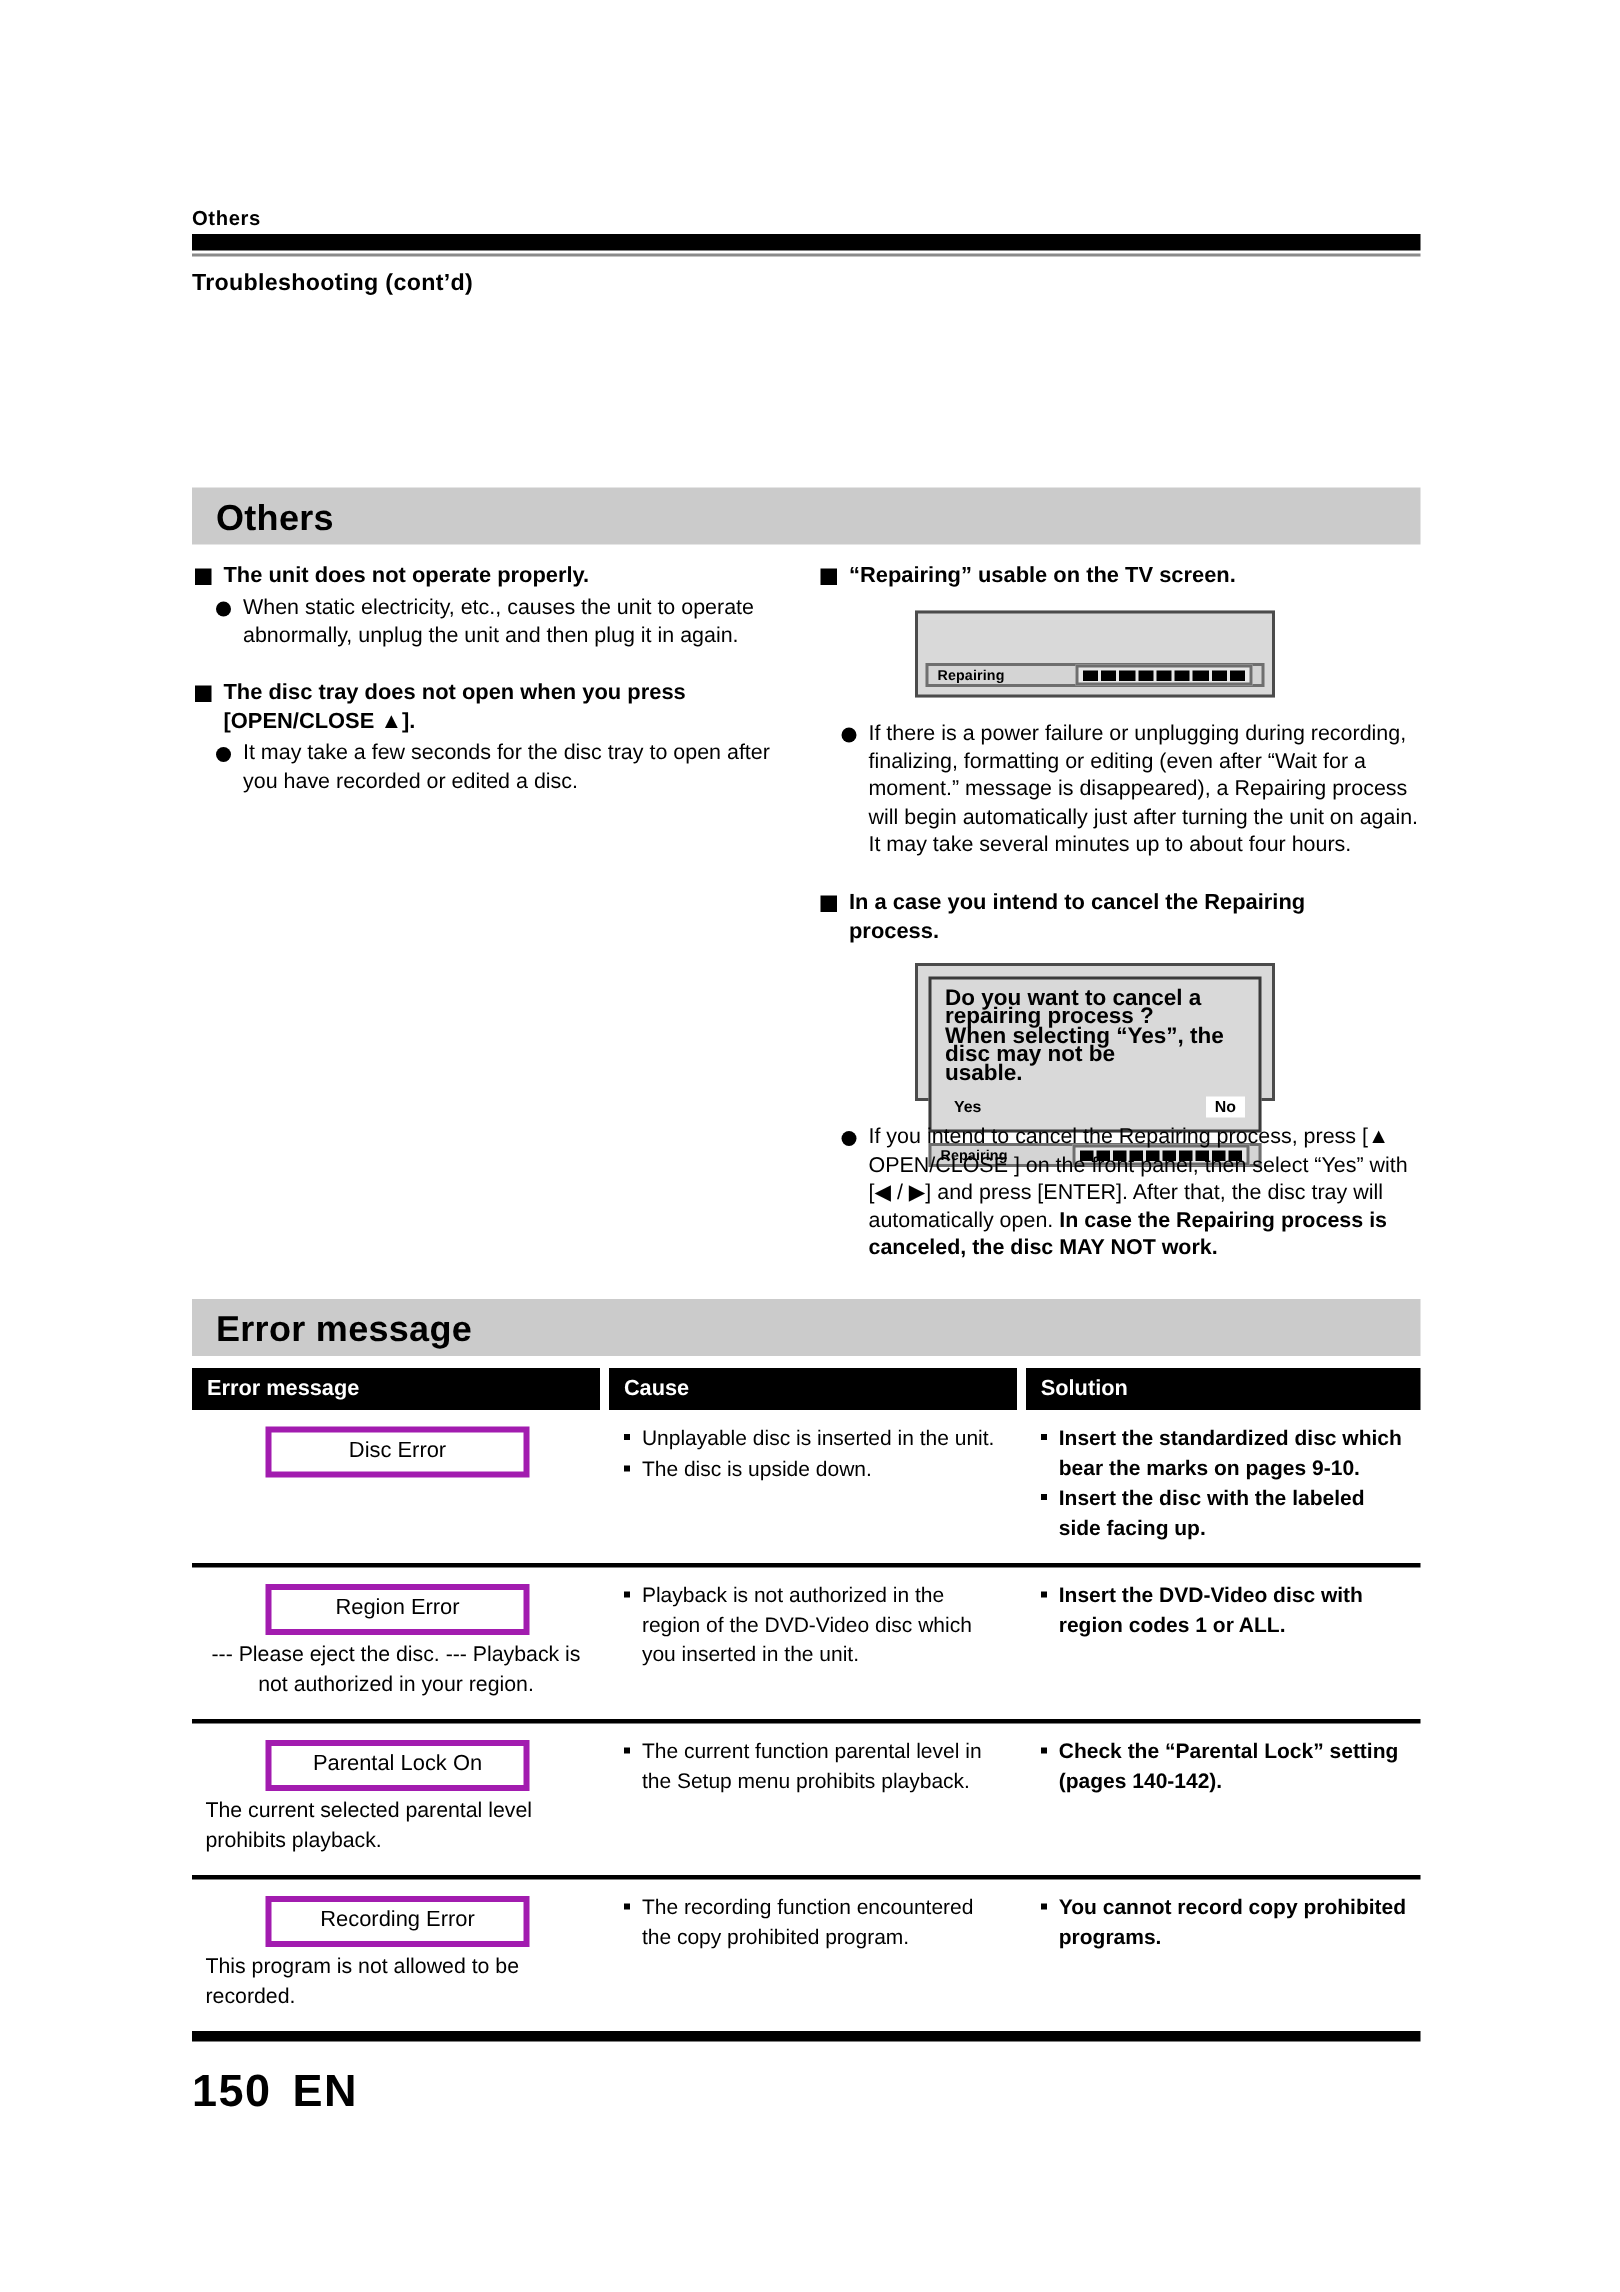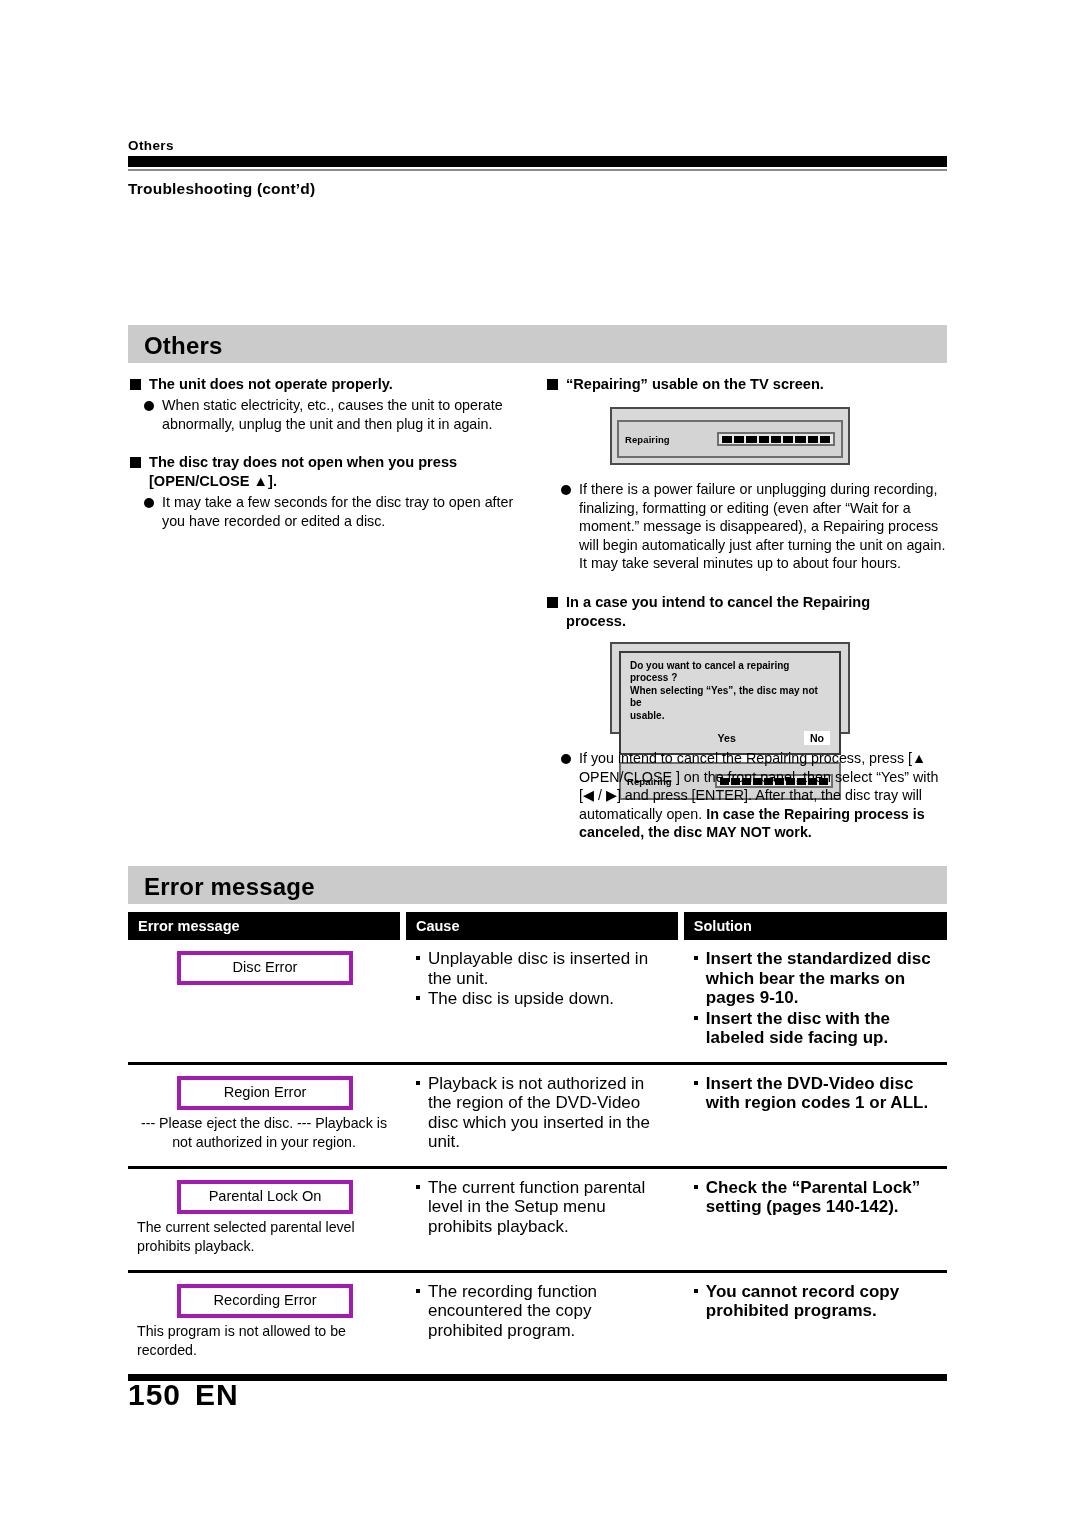--- a/index.html
+++ b/index.html
@@ -121,21 +121,21 @@
   .tv {
     background: #d9d9d9;
     border: 2px solid #4b4b4b;
     box-sizing: border-box;
     position: relative;
   }
   .tv-inner-pad { padding: 5px; }
   .prog-row {
     border: 2px solid #6e6e6e;
     background: #d4d4d4;
-    height: 38px;
+    height: 16px;
     display: flex;
     align-items: center;
     box-sizing: border-box;
     padding: 0 6px;
   }
   .prog-label {
     font-size: 9.5px;
     font-weight: bold;
     letter-spacing: 0.1px;
   }
@@ -157,28 +157,28 @@
     background: #000;
   }
 
   .dialog {
     border: 2px solid #3a3a3a;
     background: #d9d9d9;
     box-sizing: border-box;
     padding: 7px 9px 5px 9px;
   }
   .dialog-line {
-    font-size: 10px;
+    font-size: 15px;
     font-weight: bold;
     line-height: 12.4px;
   }
   .dialog-choices {
     margin-top: 9px;
     display: flex;
-    justify-content: flex-end;
+    justify-content: space-between;
     gap: 62px;
     padding-bottom: 3px;
   }
   .choice {
     font-size: 10.6px;
     font-weight: bold;
     padding: 1px 6px;
   }
   .choice.sel { background: #ffffff; }
 
@@ -229,21 +229,21 @@
   }
   .msg-sub {
     text-align: center;
     font-size: 14.2px;
     line-height: 19.5px;
   }
   .msg-sub.left { text-align: left; }
   .li {
     position: relative;
     padding-left: 13px;
-    font-size: 17px;
+    font-size: 14px;
     line-height: 19.5px;
     margin-bottom: 1px;
   }
   .li .d {
     position: absolute;
     left: 1px;
     top: 7px;
     width: 4px;
     height: 4px;
     background: #000;

